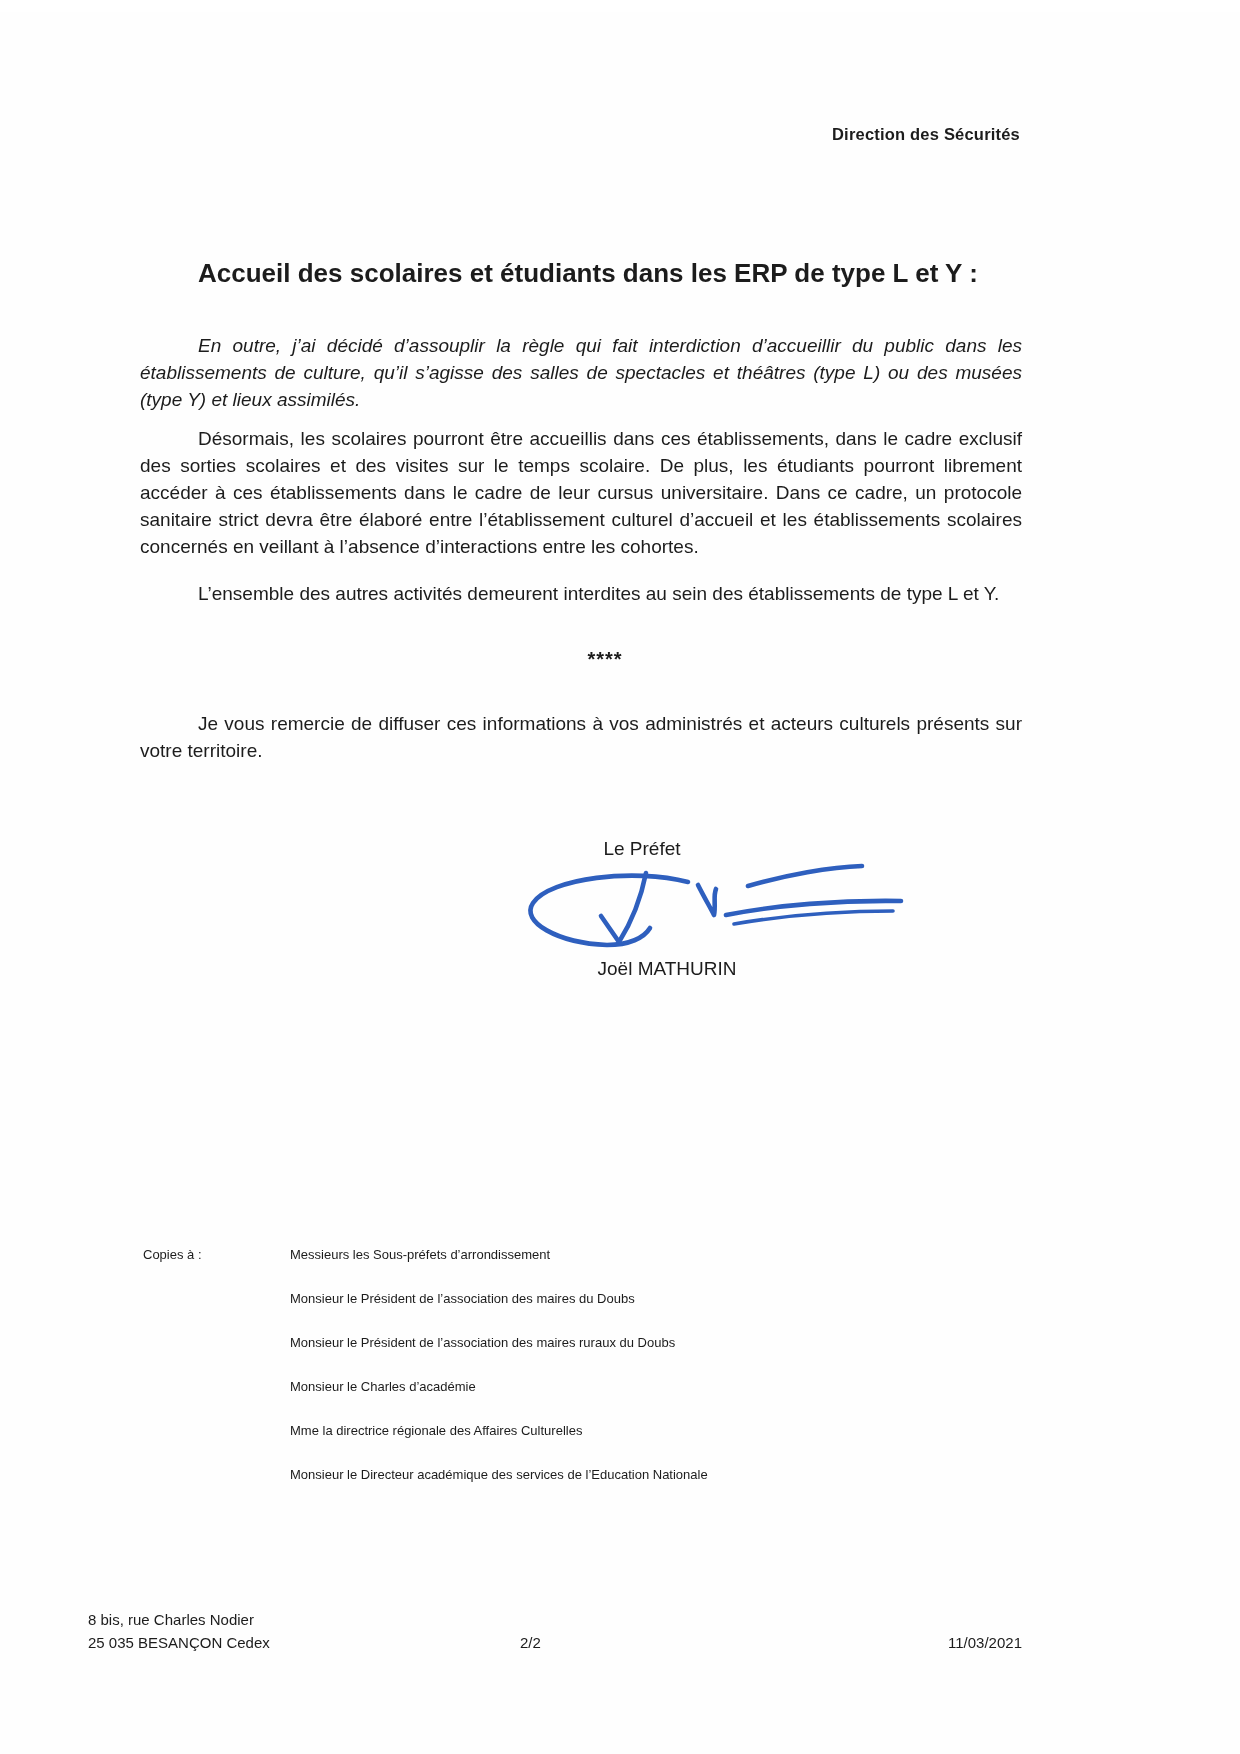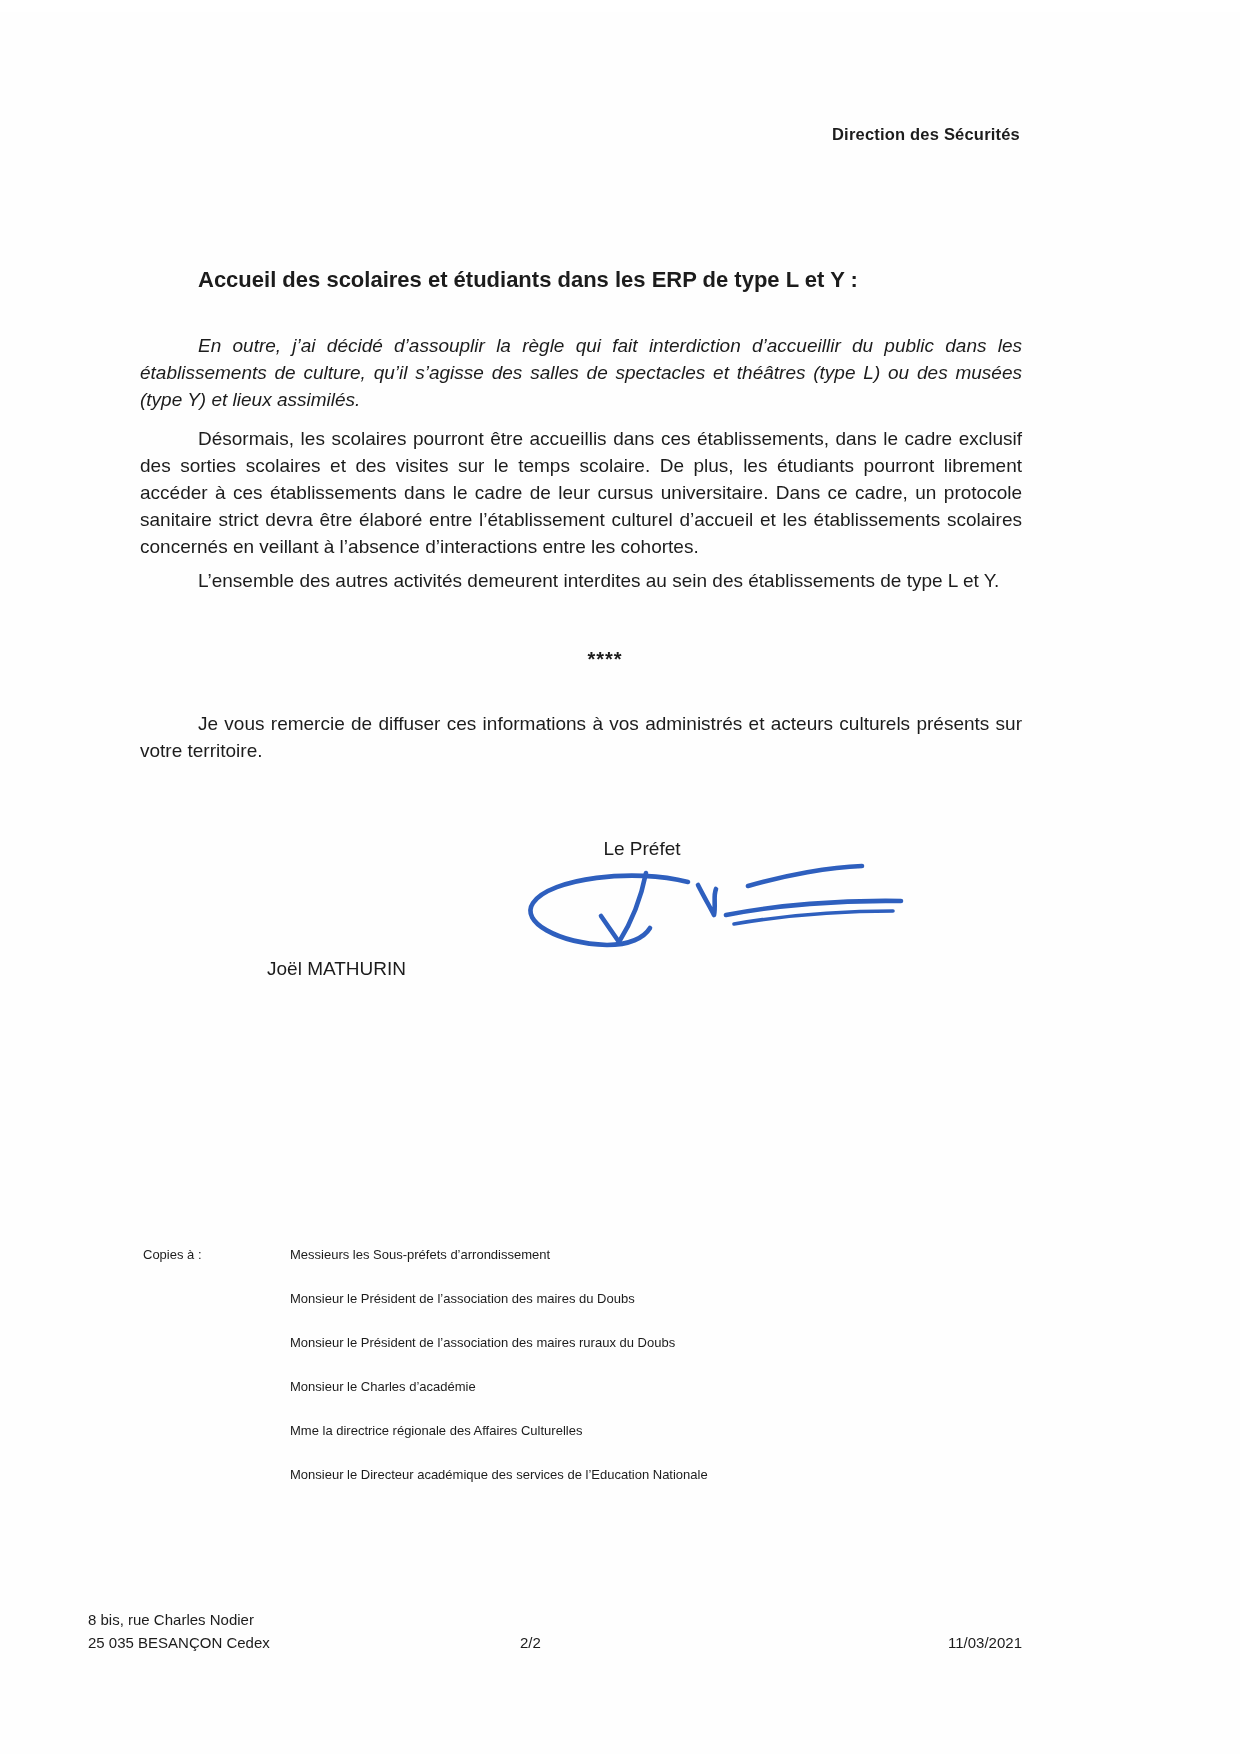--- a/index.html
+++ b/index.html
@@ -20,40 +20,40 @@
   .dept {
     position: absolute;
     top: 113px;
     right: 220px;
     font-size: 16.5px;
     font-weight: bold;
     letter-spacing: 0.2px;
   }
   .subject {
     position: absolute;
-    top: 255px;
+    top: 246px;
     left: 140px;
     width: 882px;
     padding-left: 58px;
     box-sizing: border-box;
-    font-size: 22px;
+    font-size: 26px;
     font-weight: bold;
   }
   .para {
     position: absolute;
     left: 140px;
     width: 882px;
     font-size: 19px;
     line-height: 27px;
     text-align: justify;
     text-indent: 58px;
   }
   .para-1 { top: 301px; font-style: italic; }
   .para-2 { top: 394px; }
-  .para-3 { top: 536px; }
+  .para-3 { top: 549px; }
   .para-closing { top: 679px; }
   .separator {
     position: absolute;
     top: 636px;
     left: 140px;
     width: 930px;
     text-align: center;
     font-size: 20px;
     font-weight: bold;
     letter-spacing: 1px;
@@ -71,21 +71,21 @@
     top: 843px;
     left: 505px;
     width: 410px;
     height: 115px;
   }
   .sig-name {
     position: absolute;
     top: 946px;
     left: 267px;
     width: 800px;
-    text-align: left;
+    text-align: center;
     font-size: 19px;
   }
   .copies {
     position: absolute;
     top: 1232px;
     left: 143px;
     width: 900px;
     display: flex;
     font-size: 13px;
   }

